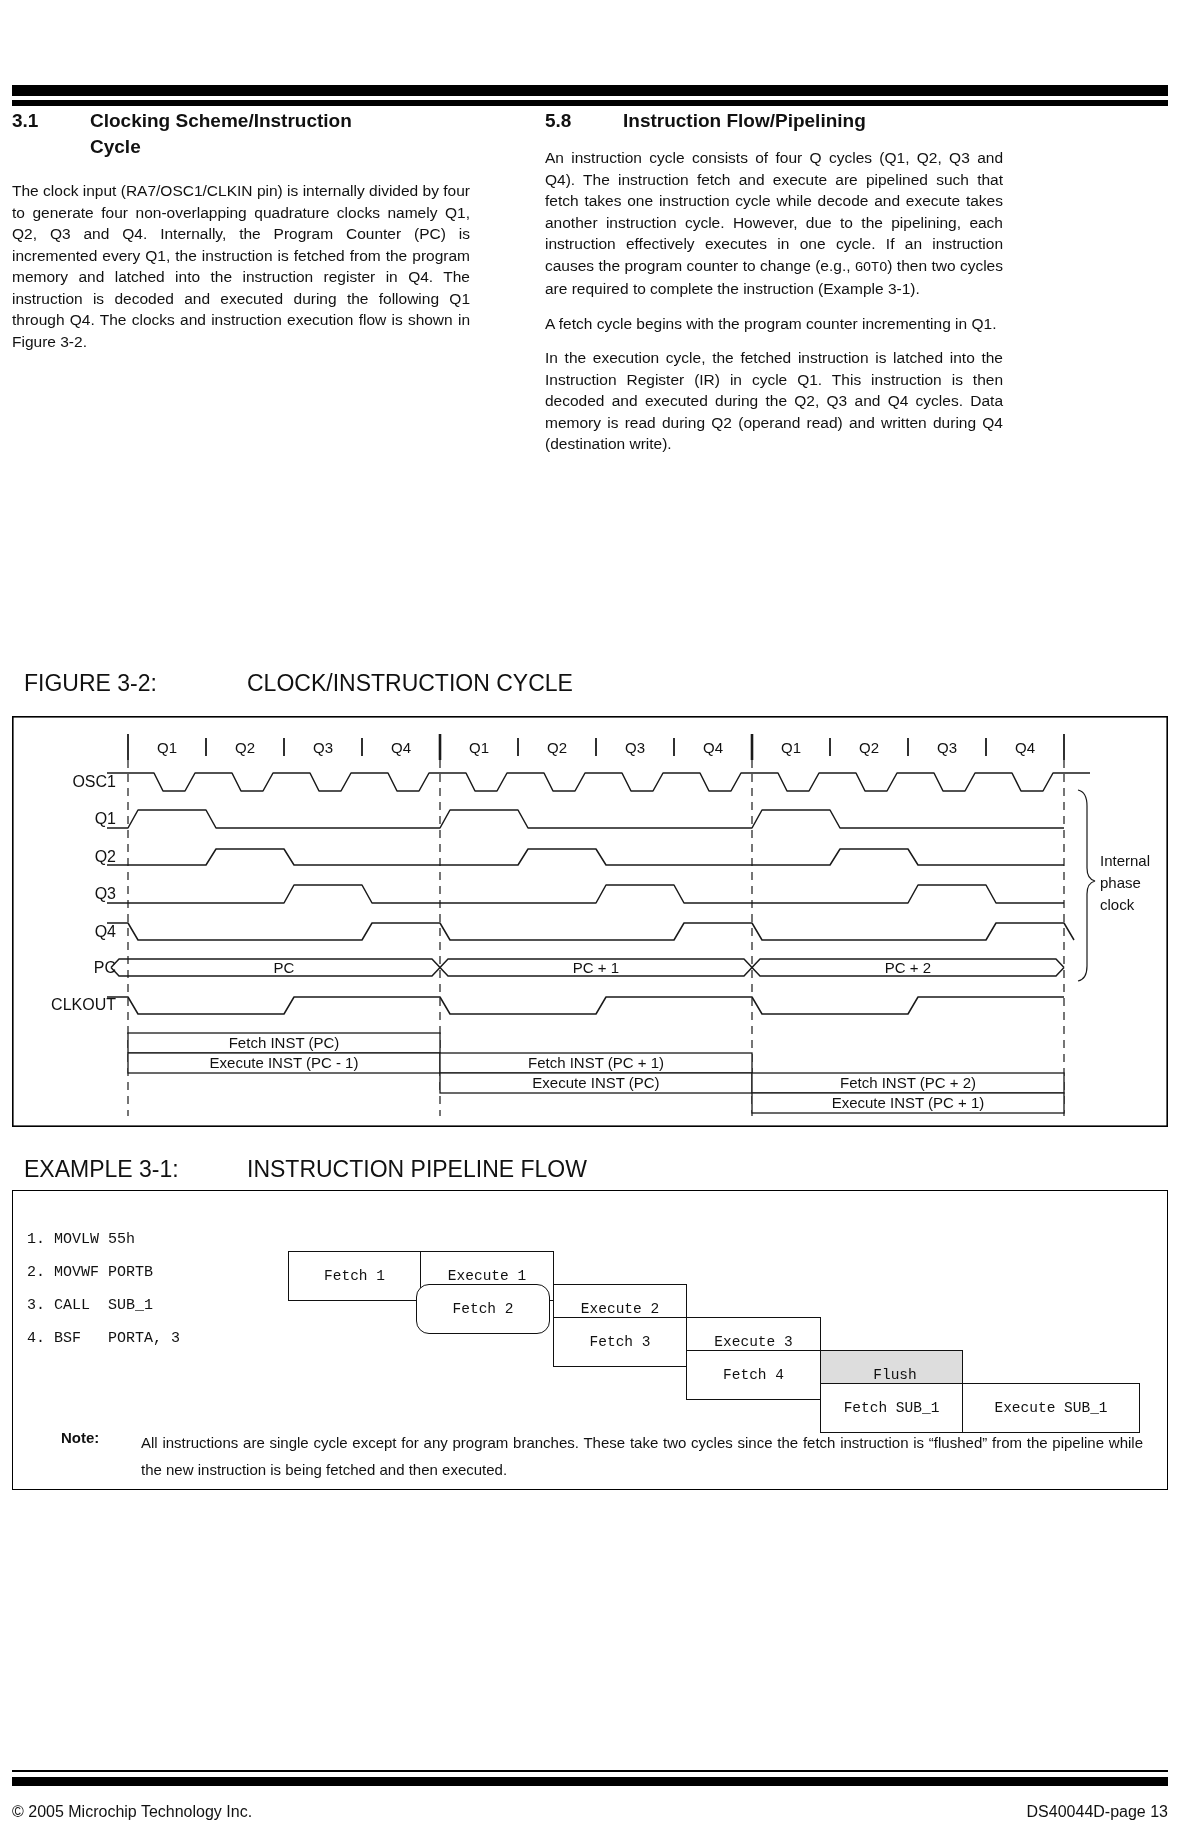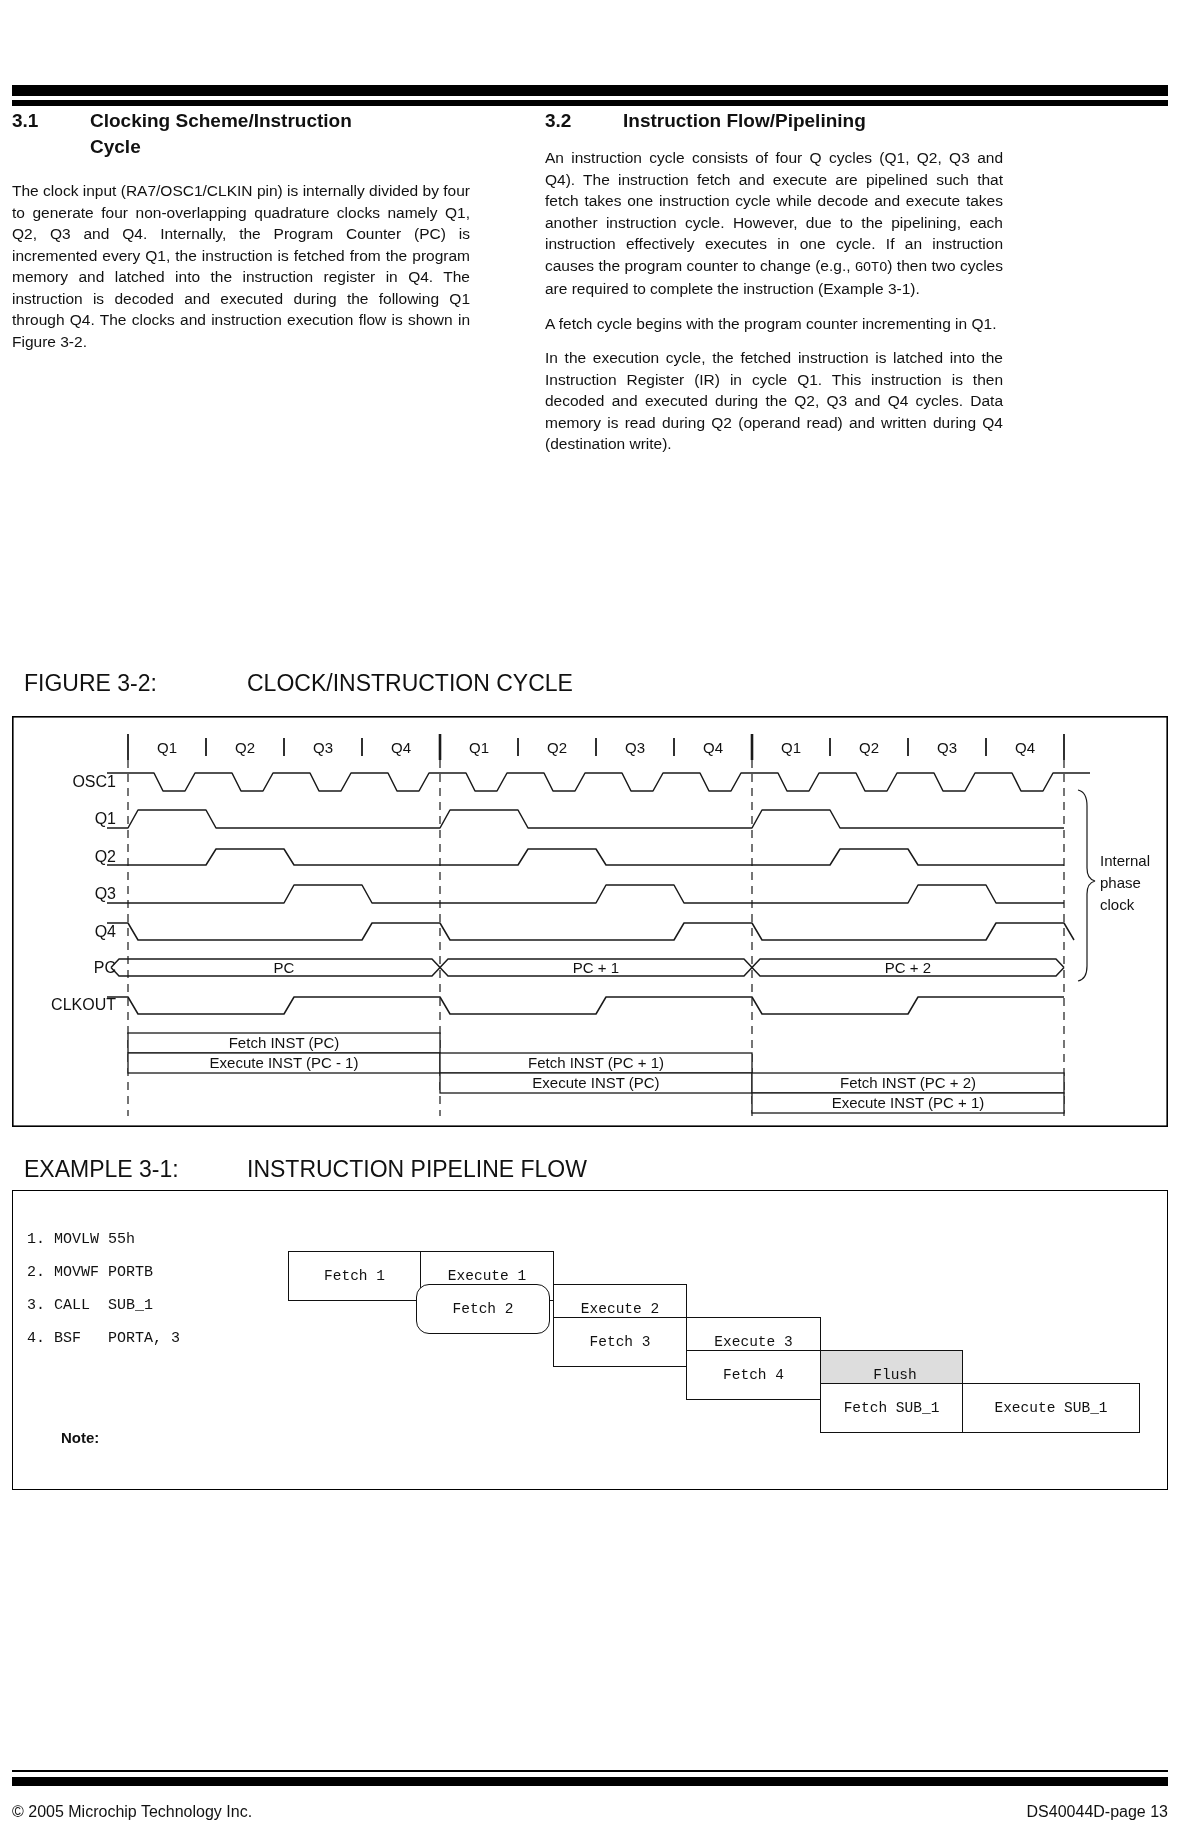--- a/index.html
+++ b/index.html
@@ -62,21 +62,21 @@
       <span class="sec-title">
         <span>Clocking Scheme/Instruction</span><br>
         <span>Cycle</span>
       </span>
     </div>
     <p>The clock input (RA7/OSC1/CLKIN pin) is internally divided by four to generate four non-overlapping quadrature clocks namely Q1, Q2, Q3 and Q4. Internally, the Program Counter (PC) is incremented every Q1, the instruction is fetched from the program memory and latched into the instruction register in Q4. The instruction is decoded and executed during the following Q1 through Q4. The clocks and instruction execution flow is shown in Figure 3-2.</p>
   </section>
 
   <section class="col col2">
     <div class="sec-head">
-      <span class="sec-num">3.2</span>
+      <span class="sec-num">5.8</span>
       <span class="sec-title">Instruction Flow/Pipelining</span>
     </div>
     <p><span>An instruction cycle consists of four Q cycles (Q1, Q2, Q3 and Q4). The instruction fetch and execute are pipelined such that fetch takes one instruction cycle while decode and execute takes another instruction cycle. However, due to the pipelining, each instruction effectively executes in one cycle. If an instruction causes the program counter to change (e.g., </span><span class="code">GOTO</span><span>) then two cycles are required to complete the instruction (Example 3-1).</span></p>
     <p>A fetch cycle begins with the program counter incrementing in Q1.</p>
     <p>In the execution cycle, the fetched instruction is latched into the Instruction Register (IR) in cycle Q1. This instruction is then decoded and executed during the Q2, Q3 and Q4 cycles. Data memory is read during Q2 (operand read) and written during Q4 (destination write).</p>
   </section>
 
   <div class="cap" style="top:670px;">
     <span class="cap-label">FIGURE 3-2:</span><span>CLOCK/INSTRUCTION CYCLE</span>
   </div>
@@ -187,20 +187,21 @@
     <div class="cell" style="left:403px;top:65px;width:134px;border-radius:13px;">Fetch 2</div>
     <div class="cell" style="left:540px;top:65px;width:134px;">Execute 2</div>
     <div class="cell" style="left:540px;top:98px;width:134px;">Fetch 3</div>
     <div class="cell" style="left:673px;top:98px;width:135px;">Execute 3</div>
     <div class="cell" style="left:673px;top:131px;width:135px;">Fetch 4</div>
     <div class="cell shaded" style="left:807px;top:131px;width:143px;">Flush</div>
     <div class="cell" style="left:807px;top:164px;width:143px;">Fetch SUB_1</div>
     <div class="cell" style="left:949px;top:164px;width:178px;">Execute SUB_1</div>
 
     <div class="note-label">Note:</div>
+    <div class="note-text">All instructions are single cycle except for any program branches. These take two cycles since the fetch instruction is “flushed” from the pipeline while the new instruction is being fetched and then executed.</div>
   </div>
 
   <div class="f-rule-thin"></div>
   <div class="f-rule-thick"></div>
   <div class="footer-left">© 2005 Microchip Technology Inc.</div>
   <div class="footer-right">DS40044D-page 13</div>
 
 </div>
 
 </body></html>

